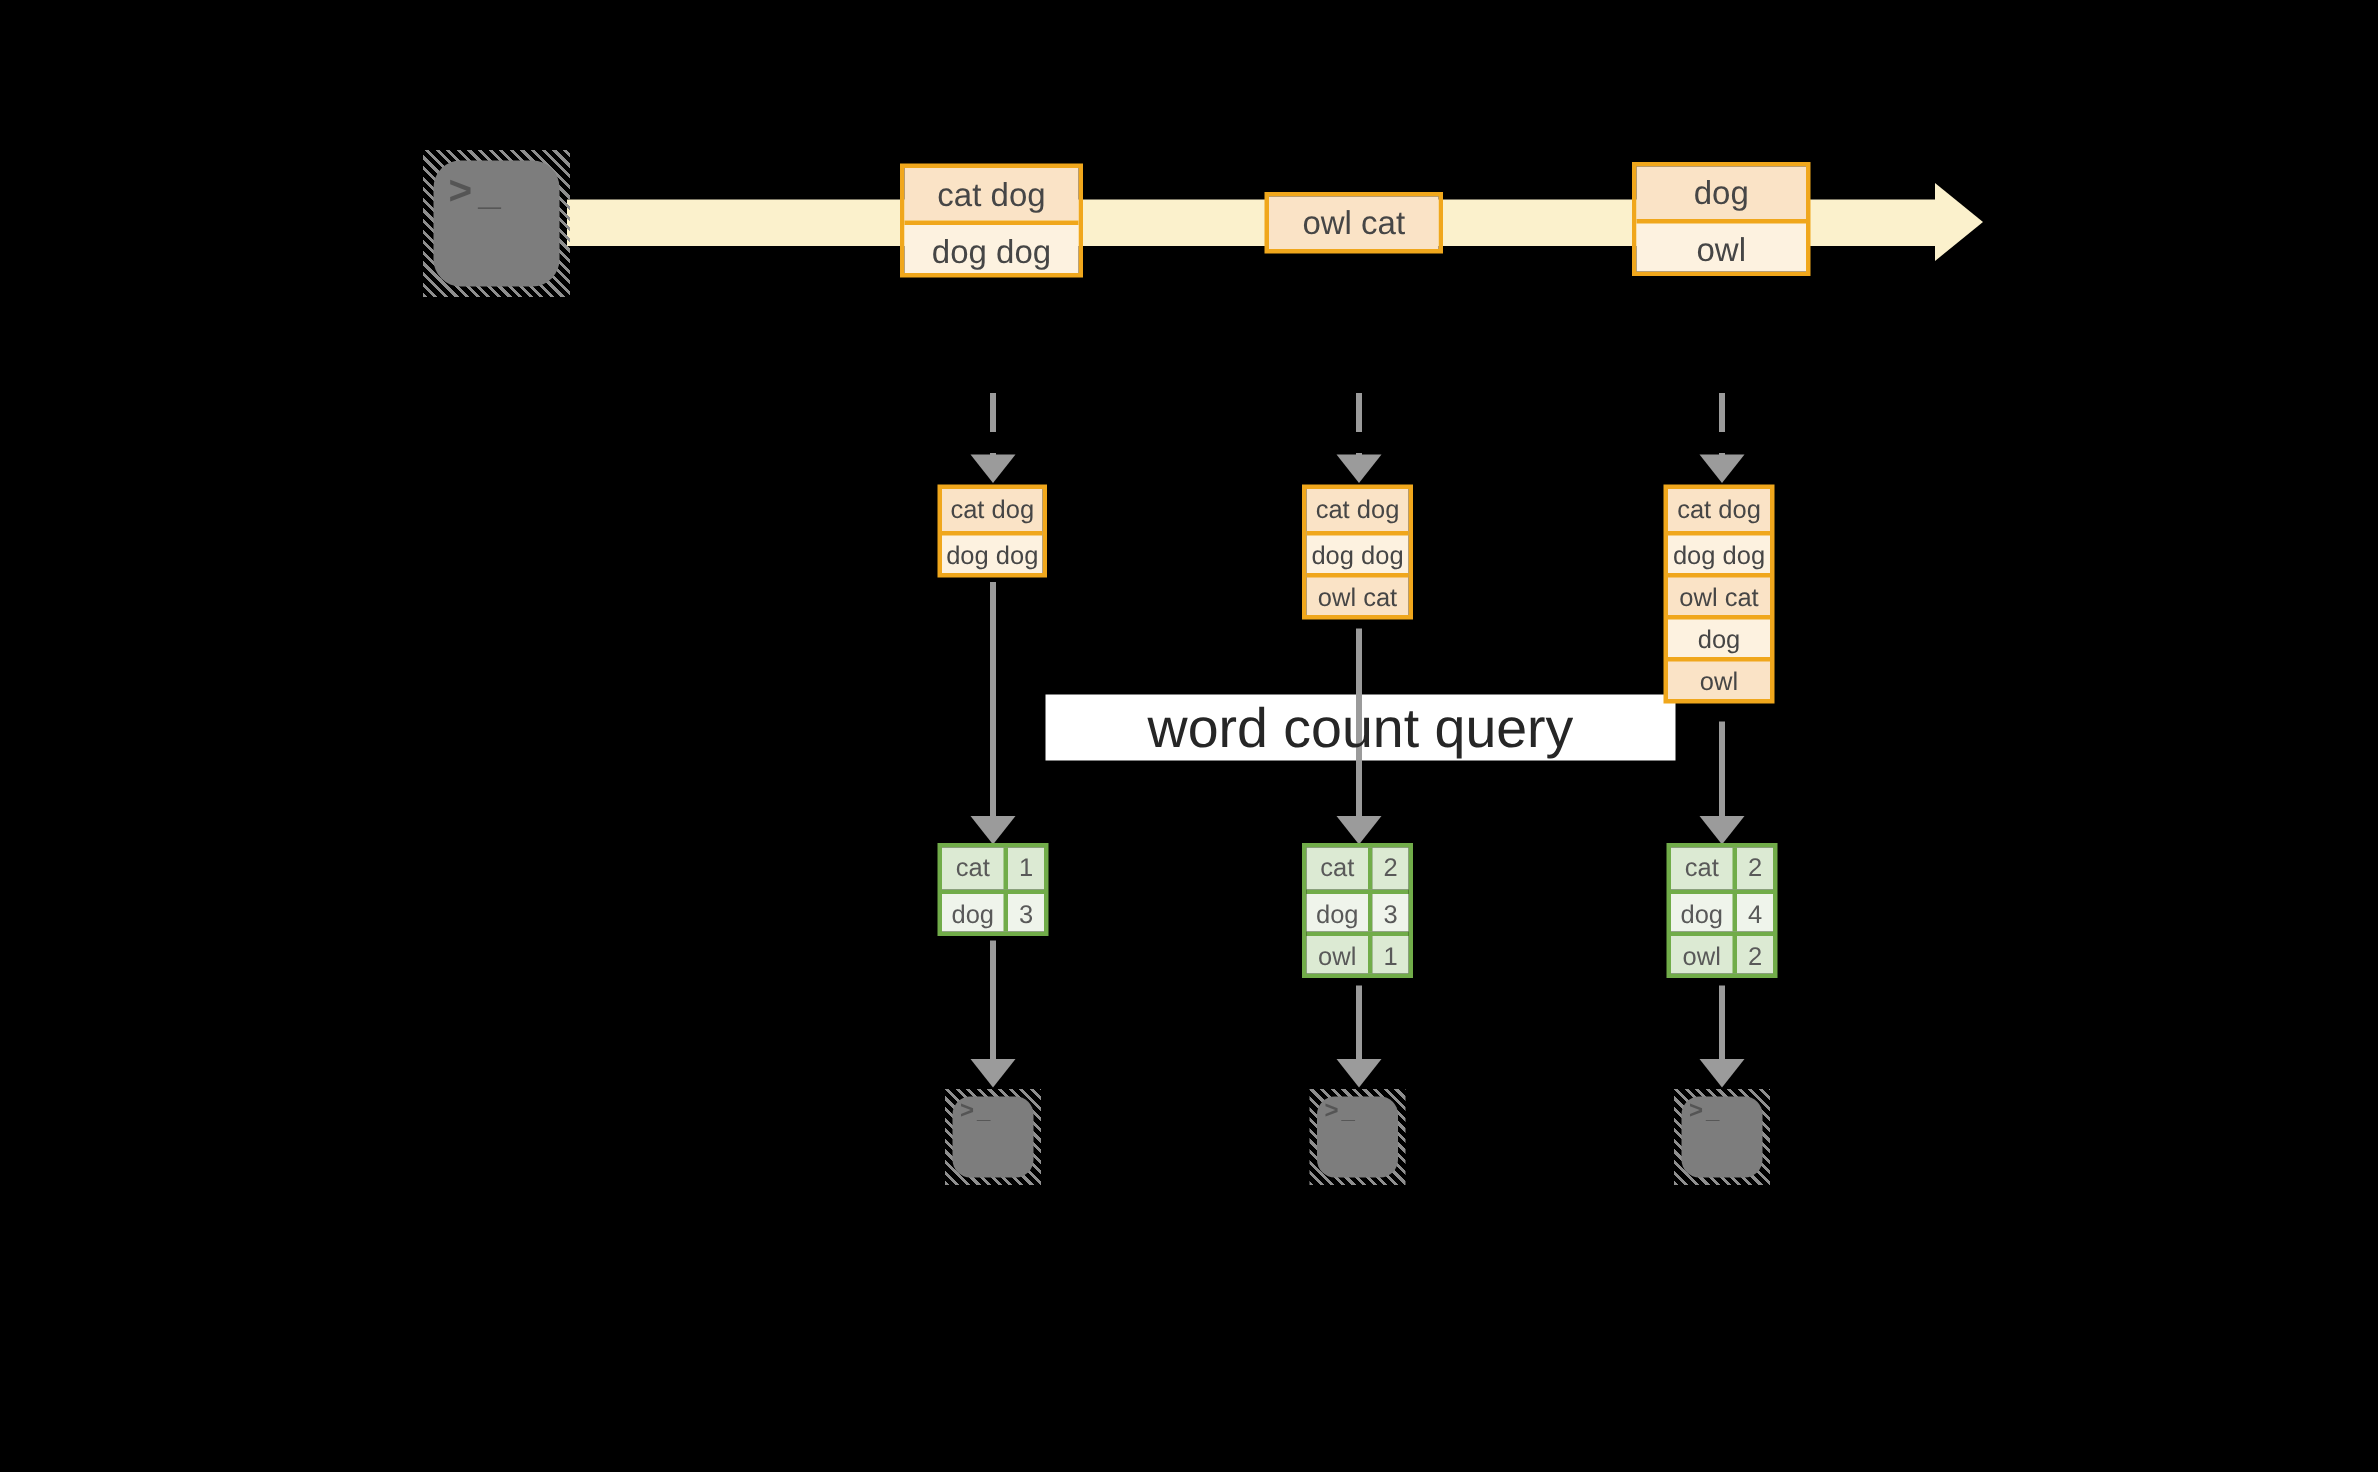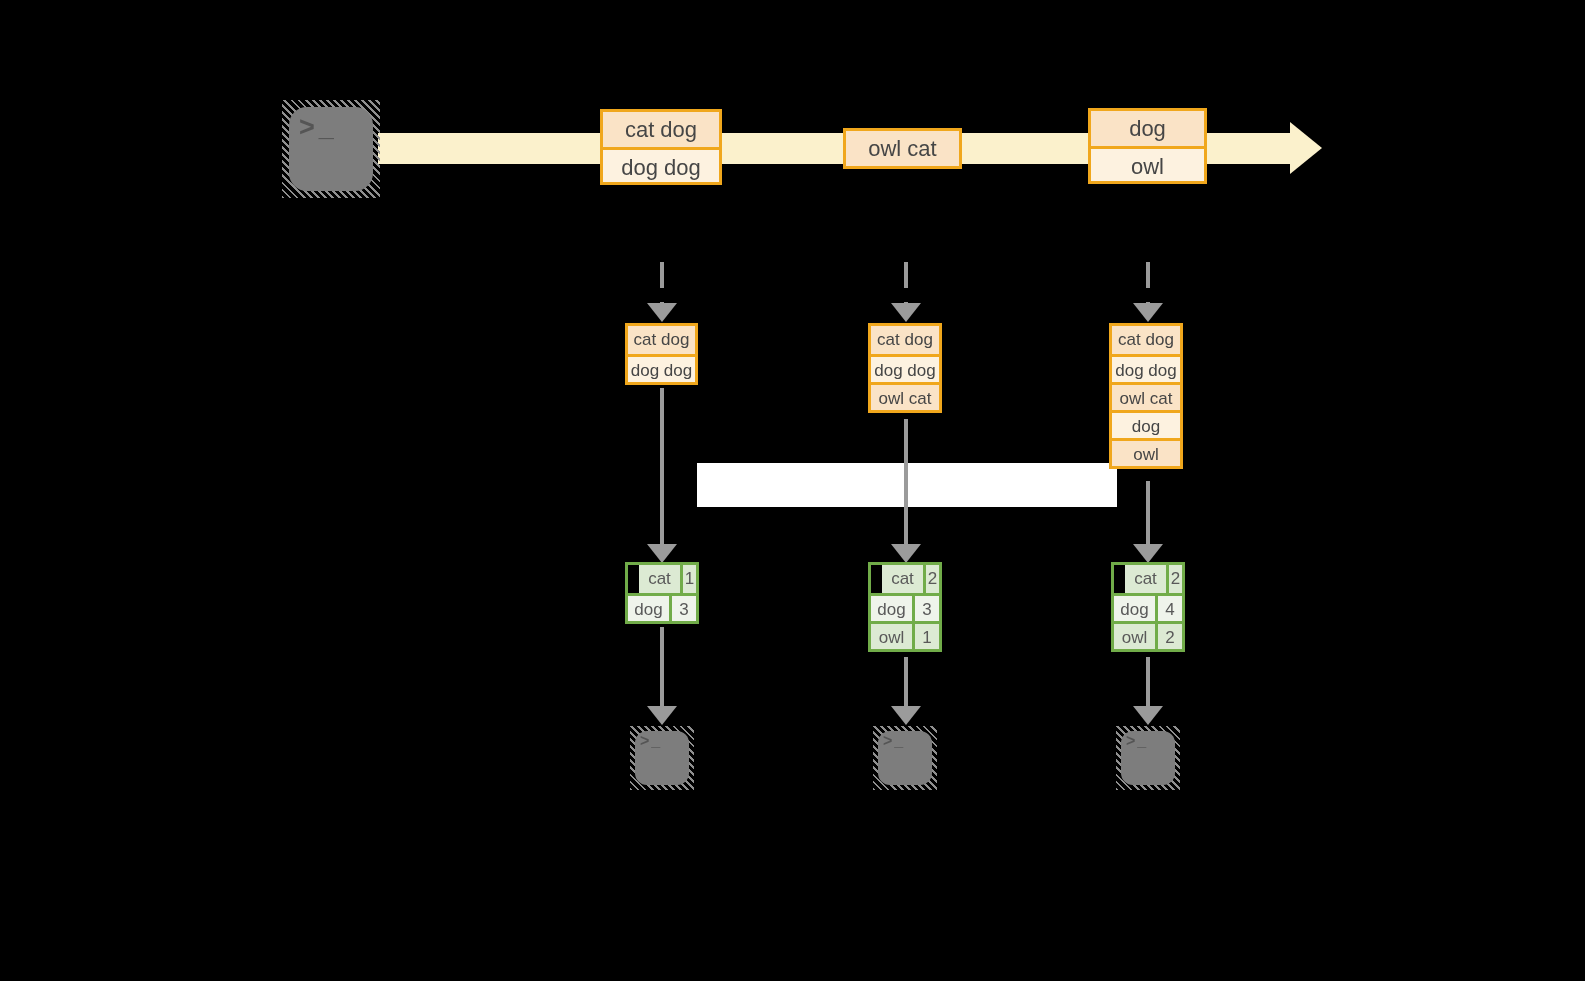--- a/index.html
+++ b/index.html
@@ -25,21 +25,21 @@
   .vline{position:absolute;width:4px;background:#9B9B9B;z-index:3;}
   .ahead{position:absolute;width:0;height:0;z-index:3;
     border-left:15px solid transparent;border-right:15px solid transparent;border-top:19px solid #9B9B9B;}
   
   .qband{position:absolute;left:697px;top:463px;width:420px;height:44px;background:#FFFFFF;z-index:2;}
   .qlabel{position:absolute;left:697px;top:463px;width:420px;height:44px;line-height:45px;z-index:4;
     text-align:center;font-size:37px;color:#262626;letter-spacing:0px;white-space:nowrap;}
   
   .gtable{position:absolute;box-sizing:border-box;border:3px solid #71AC49;width:74px;z-index:6;}
   .grow{display:flex;box-sizing:border-box;border-top:3px solid #71AC49;height:28px;}
-  .grow:first-child{border-top:none;padding-left:11px;}
+  .grow:first-child{border-top:none;}
   .gcell{box-sizing:border-box;line-height:28px;font-size:17px;color:#595959;text-align:center;overflow:hidden;}
   .gword{width:44px;border-right:3px solid #71AC49;}
   .gcount{flex:1;}
   .grow.dark .gcell{background:#DCEAD3;}
   .grow.light .gcell{background:#EFF4EB;}
   
   .term{position:absolute;z-index:6;
     background:repeating-linear-gradient(45deg,#8F8F8F 0 2px,rgba(0,0,0,0) 2px 5px);}
   .tbody{position:absolute;background:#7D7D7D;}
   .term.big .tbody{inset:7px;border-radius:18px;}
@@ -92,20 +92,21 @@
   </div>
   <div class="obox" style="left:1109px;top:323px;width:74px;">
     <div class="orow small dark">cat dog</div>
     <div class="orow small light">dog dog</div>
     <div class="orow small dark">owl cat</div>
     <div class="orow small light">dog</div>
     <div class="orow small dark">owl</div>
   </div>
 
   <div class="qband"></div>
+  <div class="qlabel">word count query</div>
 
   <div class="vline" style="left:660px;top:388px;height:156px;"></div>
   <div class="ahead" style="left:647px;top:544px;"></div>
   <div class="vline" style="left:904px;top:419px;height:125px;"></div>
   <div class="ahead" style="left:891px;top:544px;"></div>
   <div class="vline" style="left:1146px;top:481px;height:63px;"></div>
   <div class="ahead" style="left:1133px;top:544px;"></div>
 
   <div class="gtable" style="left:625px;top:562px;">
     <div class="grow dark">

